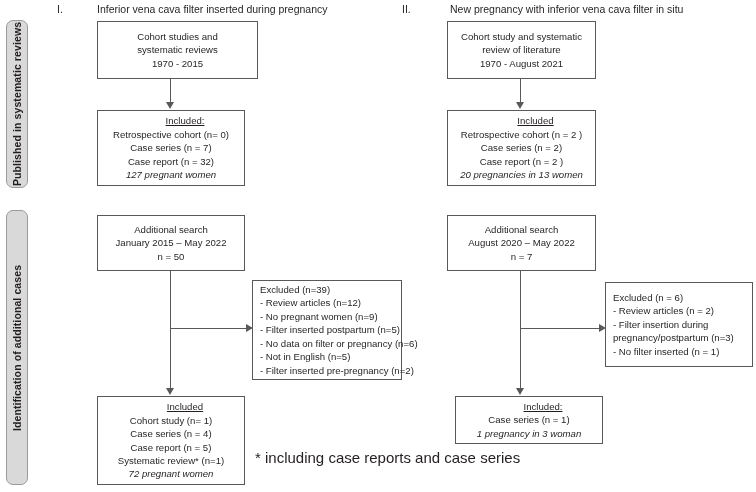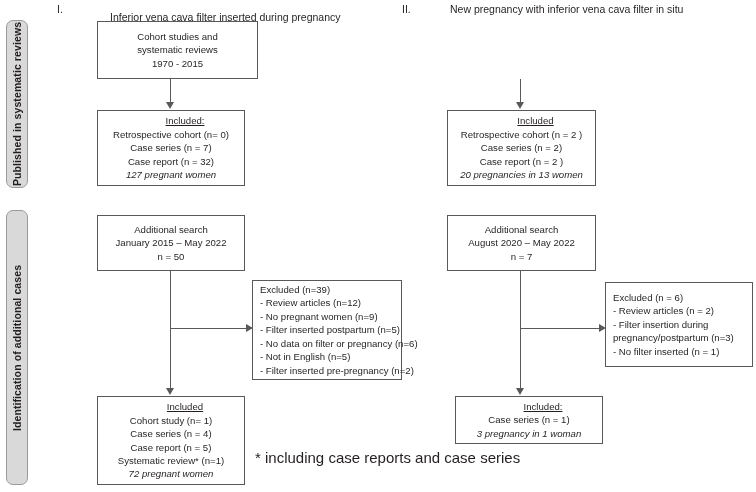--- a/index.html
+++ b/index.html
@@ -100,21 +100,21 @@
     color: #231f20;
     white-space: nowrap;
   }
 </style>
 </head>
 <body>
 
 <div id="canvas">
 
   <div class="col-head" style="left:57px; top:3px;">I.</div>
-  <div class="col-head" style="left:110px; top:3px;margin-top:8px;">Inferior vena cava filter inserted during pregnancy</div>
+  <div class="col-head" style="left:97px; top:3px;">Inferior vena cava filter inserted during pregnancy</div>
   <div class="col-head" style="left:402px; top:3px;">II.</div>
   <div class="col-head" style="left:442px; top:3px;margin-left:8px;">New pregnancy with inferior vena cava filter in situ</div>
 
   <div class="stage-bar" style="left:6px; top:20px; width:22px; height:168px;">
     <span class="stage-label">Published in systematic reviews</span>
   </div>
 
   <div class="stage-bar" style="left:6px; top:210px; width:22px; height:275px;">
     <span class="stage-label">Identification of additional cases</span>
   </div>
@@ -129,20 +129,25 @@
   <div class="arrow-down" style="left:166.2px; top:102px;"></div>
 
   <div class="fbox center" style="left:97px; top:110px; width:148px; height:76px;">
     <span class="ln u">Included:</span>
     <span class="ln">Retrospective cohort (n= 0)</span>
     <span class="ln">Case series (n = 7)</span>
     <span class="ln">Case report (n = 32)</span>
     <span class="ln it">127 pregnant women</span>
   </div>
 
+  <div class="fbox center" style="left:447px; top:21px; width:149px; height:58px;">
+    <span class="ln">Cohort study and systematic</span>
+    <span class="ln">review of literature</span>
+    <span class="ln">1970 - August 2021</span>
+  </div>
 
   <div class="vline" style="left:520px; top:79px; height:25px;"></div>
   <div class="arrow-down" style="left:516.2px; top:102px;"></div>
 
   <div class="fbox center" style="left:447px; top:110px; width:149px; height:76px;">
     <span class="ln u">Included</span>
     <span class="ln">Retrospective cohort (n = 2 )</span>
     <span class="ln">Case series (n = 2)</span>
     <span class="ln">Case report (n = 2 )</span>
     <span class="ln it">20 pregnancies in 13 women</span>
@@ -197,16 +202,16 @@
     <span class="ln">Excluded (n = 6)</span>
     <span class="ln">- Review articles (n = 2)</span>
     <span class="ln">- Filter insertion during</span>
     <span class="ln">pregnancy/postpartum (n=3)</span>
     <span class="ln">- No filter inserted (n = 1)</span>
   </div>
 
   <div class="fbox center" style="left:455px; top:396px; width:148px; height:48px;">
     <span class="ln u">Included:</span>
     <span class="ln">Case series (n = 1)</span>
-    <span class="ln it">3 pregnancy in 1 woman</span>
+    <span class="ln it">1 pregnancy in 3 woman</span>
   </div>
 
 </div>
 
 </body></html>

